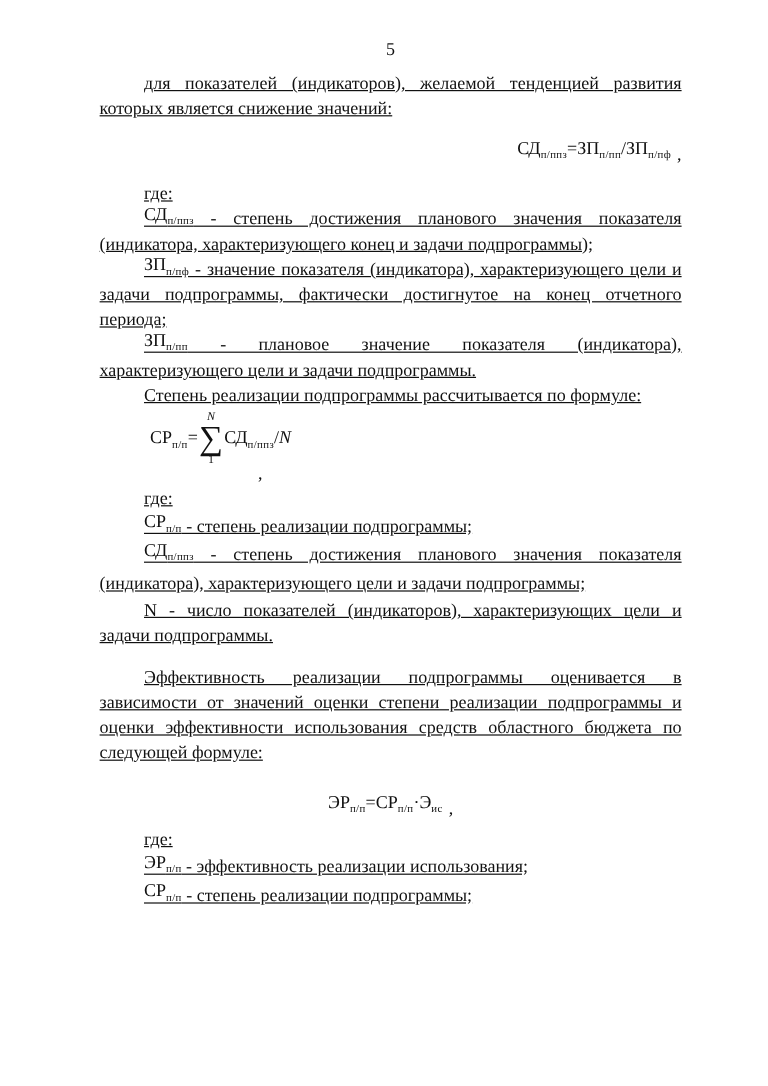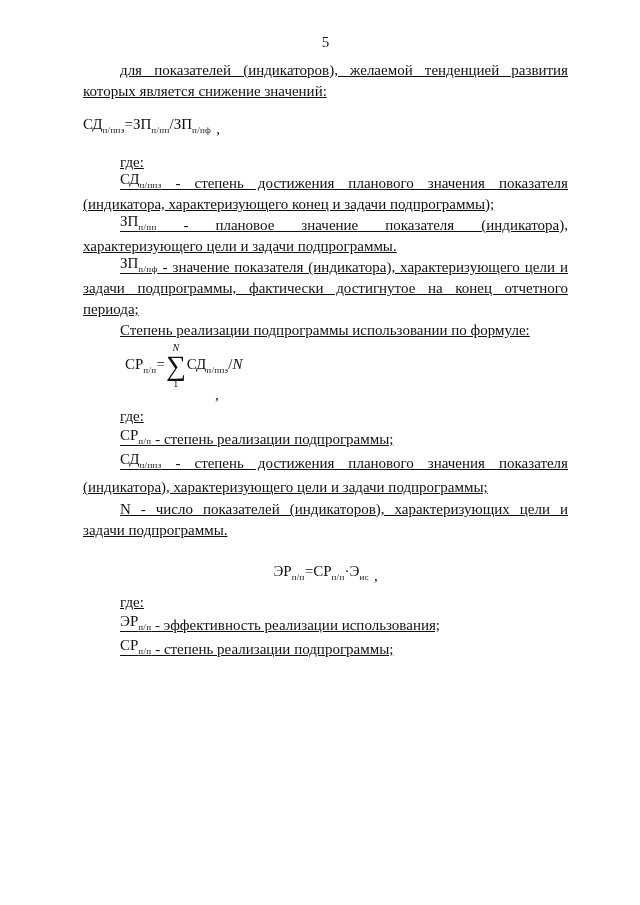--- a/index.html
+++ b/index.html
@@ -15,21 +15,21 @@
   .para{margin:0;font-size:15px;line-height:21px;text-align:justify;text-decoration:underline;}
   .lh24{line-height:24px;}
   .ind{text-indent:37px;}
   .p-intro{margin-top:7px;}
   .w1{margin-top:17px;}
   .w2{margin-top:4px;}
   .w3{margin-top:10px;}
   .p-eff{margin-top:14px;}
   
   .formula{font-size:15px;line-height:21px;}
-  .f1{margin-top:12px;text-align:left;}
+  .f1{margin-top:12px;text-align:right;}
   .f2{margin-top:2px;margin-left:42px;text-align:left;}
   .f2comma{margin-left:132px;line-height:13px;font-size:15px;}
   .f3{margin-top:20px;text-align:center;}
   sub.sb{font-size:9px;line-height:0;letter-spacing:0.3px;}
   .t{white-space:nowrap;}
   .tr{position:relative;top:-4px;white-space:nowrap;}
   .lowc{position:relative;top:5px;margin-left:5px;}
   .sum{display:inline-flex;flex-direction:column;align-items:center;vertical-align:middle;line-height:1;margin:0 1px;}
   .sumN{font-size:10px;font-style:italic;line-height:10px;}
   .sumS{font-size:28px;line-height:26px;}
@@ -45,42 +45,43 @@
     <div class="pgnum">5</div>
 
     <p class="para ind p-intro"><span>для показателей (индикаторов), желаемой тенденцией развития которых является снижение значений:</span></p>
 
     <div class="formula f1"><span class="t"><span>СД</span><sub class="sb">п/ппз</sub></span><span>=</span><span class="t"><span>ЗП</span><sub class="sb">п/пп</sub></span><span>/</span><span class="t"><span>ЗП</span><sub class="sb">п/пф</sub></span><span class="lowc">,</span></div>
 
     <p class="para ind w1"><span>где:</span></p>
 
     <p class="para ind"><span class="tr"><span>СД</span><sub class="sb">п/ппз</sub></span><span> - степень достижения планового значения показателя (индикатора, характеризующего конец и задачи подпрограммы);</span></p>
 
+    <p class="para ind"><span class="tr"><span>ЗП</span><sub class="sb">п/пф</sub></span><span> - значение показателя (индикатора), характеризующего цели и задачи подпрограммы, фактически достигнутое на конец отчетного периода;</span></p>
+
     <p class="para ind"><span class="tr"><span>ЗП</span><sub class="sb">п/пп</sub></span><span> - плановое значение показателя (индикатора), характеризующего цели и задачи подпрограммы.</span></p>
 
-    <p class="para ind"><span class="tr"><span>ЗП</span><sub class="sb">п/пф</sub></span><span> - значение показателя (индикатора), характеризующего цели и задачи подпрограммы, фактически достигнутое на конец отчетного периода;</span></p>
-
-    <p class="para ind"><span>Степень реализации подпрограммы использовании по формуле:</span></p>
+    <p class="para ind"><span>Степень реализации подпрограммы рассчитывается по формуле:</span></p>
 
     <div class="formula f2"><span class="t"><span>СР</span><sub class="sb">п/п</sub></span><span>=</span><span class="sum">
           <span class="sumN">N</span>
           <span class="sumS">∑</span>
           <span class="sum1">1</span>
         </span><span class="t"><span>СД</span><sub class="sb">п/ппз</sub></span><span>/</span><span class="itN">N</span></div>
     <div class="f2comma">,</div>
 
     <p class="para ind w2"><span>где:</span></p>
 
     <p class="para ind lh24"><span class="tr"><span>СР</span><sub class="sb">п/п</sub></span><span> - степень реализации подпрограммы;</span></p>
 
     <p class="para ind lh24"><span class="tr"><span>СД</span><sub class="sb">п/ппз</sub></span><span> - степень достижения планового значения показателя (индикатора), характеризующего цели и задачи подпрограммы;</span></p>
 
     <p class="para ind"><span>N - число показателей (индикаторов), характеризующих цели и задачи подпрограммы.</span></p>
 
 
+    <p class="para ind p-eff"><span>Эффективность реализации подпрограммы оценивается в зависимости от значений оценки степени реализации подпрограммы и оценки эффективности использования средств областного бюджета по следующей формуле:</span></p>
 
     <div class="formula f3"><span class="t"><span>ЭР</span><sub class="sb">п/п</sub></span><span>=</span><span class="t"><span>СР</span><sub class="sb">п/п</sub></span><span>·</span><span class="t"><span>Э</span><sub class="sb">ис</sub></span><span class="lowc">,</span></div>
 
     <p class="para ind w3"><span>где:</span></p>
 
     <p class="para ind lh24"><span class="tr"><span>ЭР</span><sub class="sb">п/п</sub></span><span> - эффективность реализации использования;</span></p>
 
     <p class="para ind lh24"><span class="tr"><span>СР</span><sub class="sb">п/п</sub></span><span> - степень реализации подпрограммы;</span></p>
 
 

